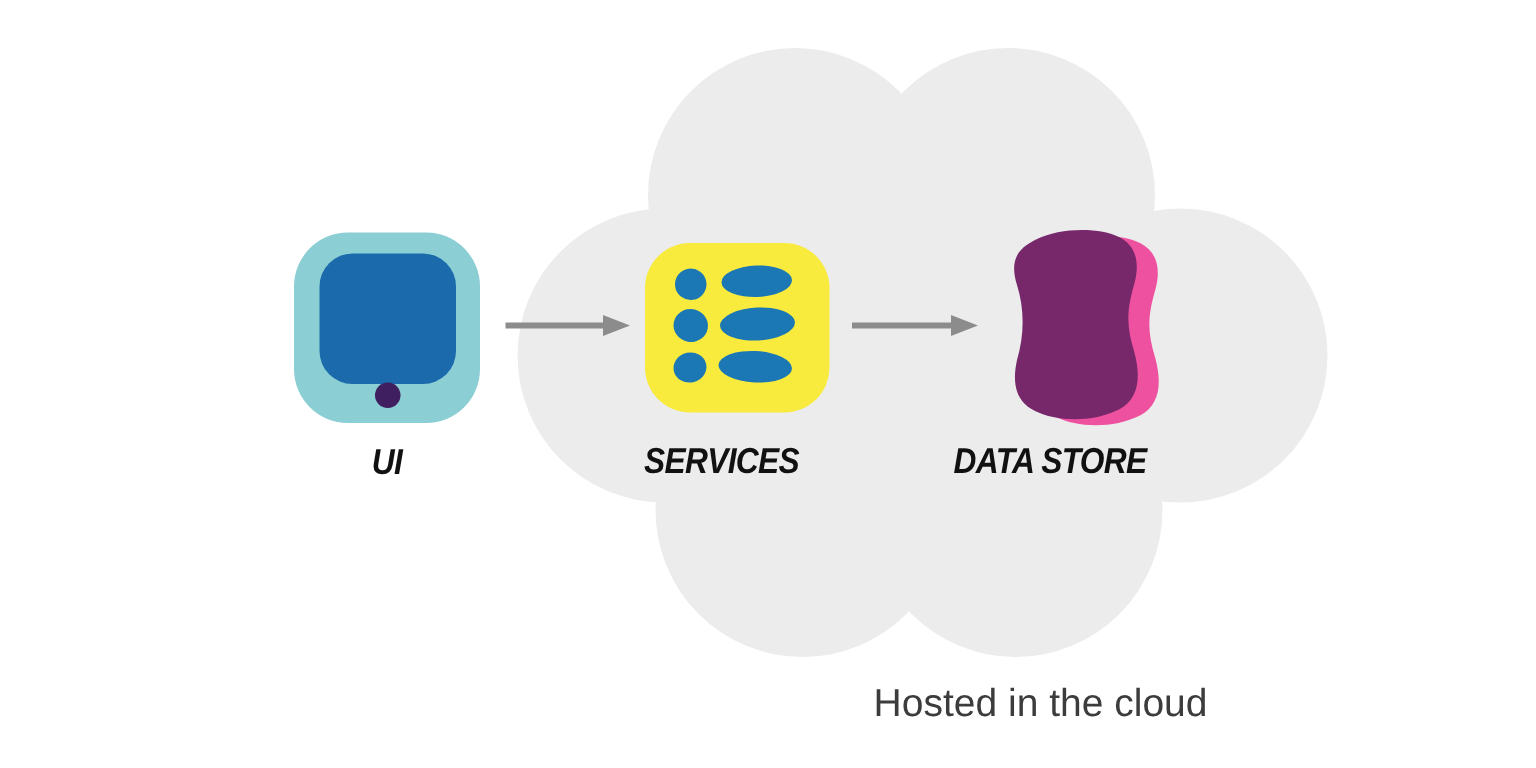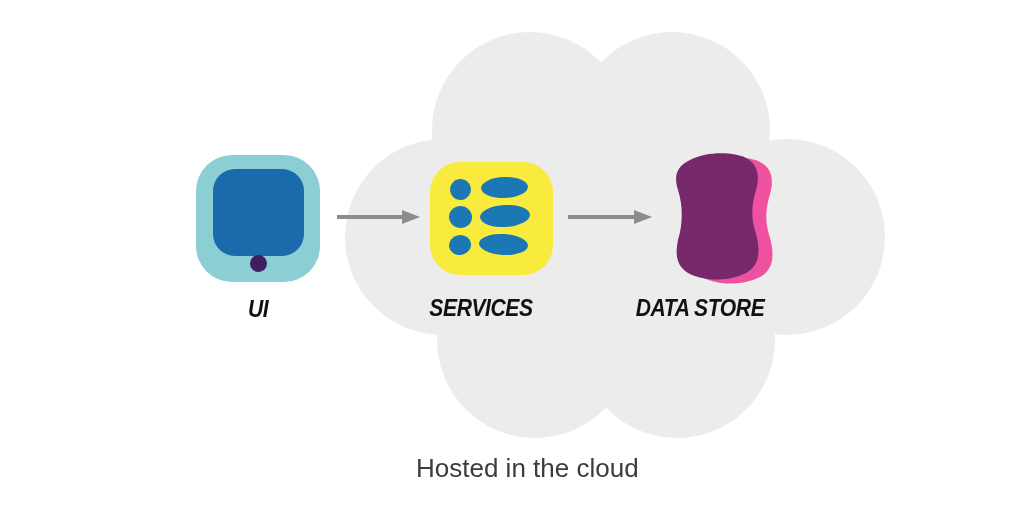--- a/index.html
+++ b/index.html
@@ -56,22 +56,22 @@
     letter-spacing: -0.5px;
     transform: scaleX(0.88);
     transform-origin: center;
     white-space: nowrap;
   }
   .label-ui       { left: 148px; top: 296px; }
   .label-services { left: 371px; top: 295px; }
   .label-datastore{ left: 590px; top: 295px; }
 
   .caption {
-    position: absolute; left: 416px; top: 453px;
-    width: 400px; text-align: left;
+    position: absolute; left: 405px; top: 453px;
+    width: 400px; text-align: right;
     font-size: 26px; line-height: 30px;
     font-weight: 400;
     letter-spacing: 0px;
   }
 </style>
 </head>
 <body>
 
 <div class="canvas">
 

